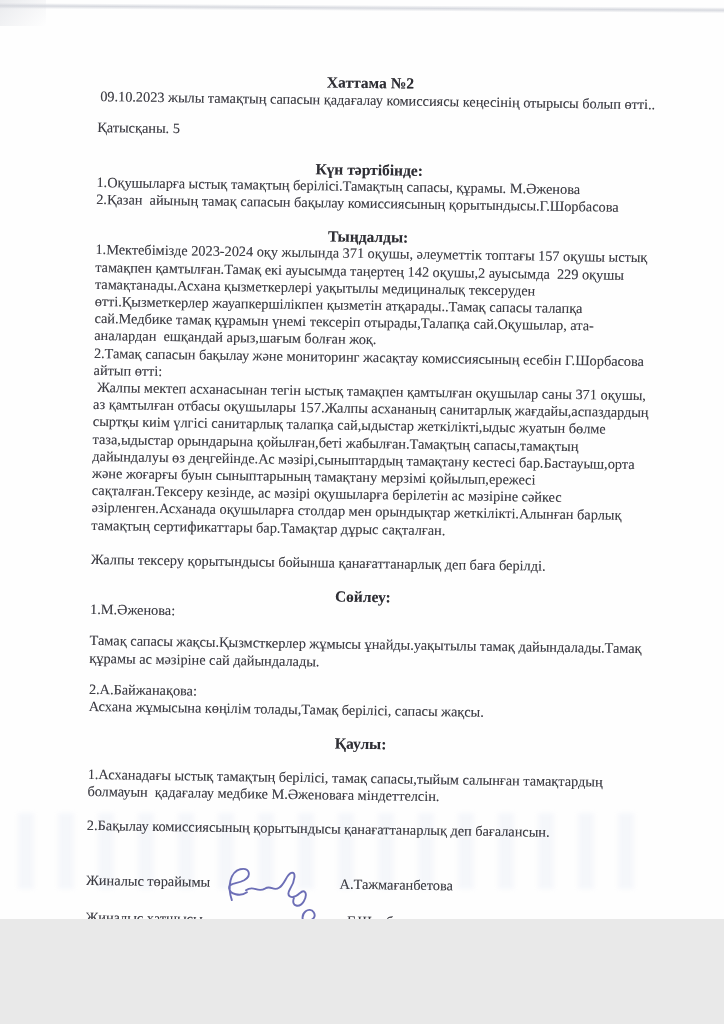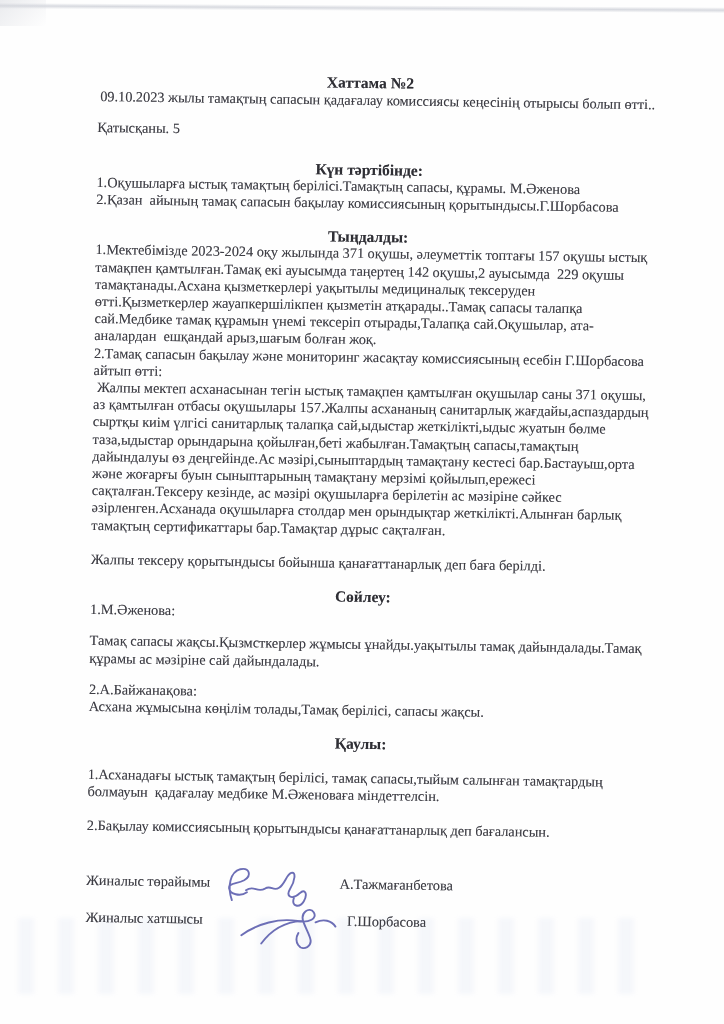--- a/index.html
+++ b/index.html
@@ -1,18 +1,18 @@
 <!DOCTYPE html>
 <html><head>
 <meta charset="utf-8">
 <style>
   html,body{margin:0;padding:0;background:#e9e9e9;}
   .canvas{
     position:relative;
-    width:724px;height:1024px;
+    width:724px;height:919px;
     margin:0 auto;
     background:#fefefe;
     overflow:hidden;
     font-family:"Liberation Serif","DejaVu Serif",serif;
   }
   
   .scan-top-strip{
     position:absolute;top:5px;left:-4px;width:732px;height:6px;
     background:linear-gradient(to bottom,rgba(205,208,216,0),rgba(183,187,198,0.55),rgba(205,208,216,0));
     transform:rotate(0.35deg);

